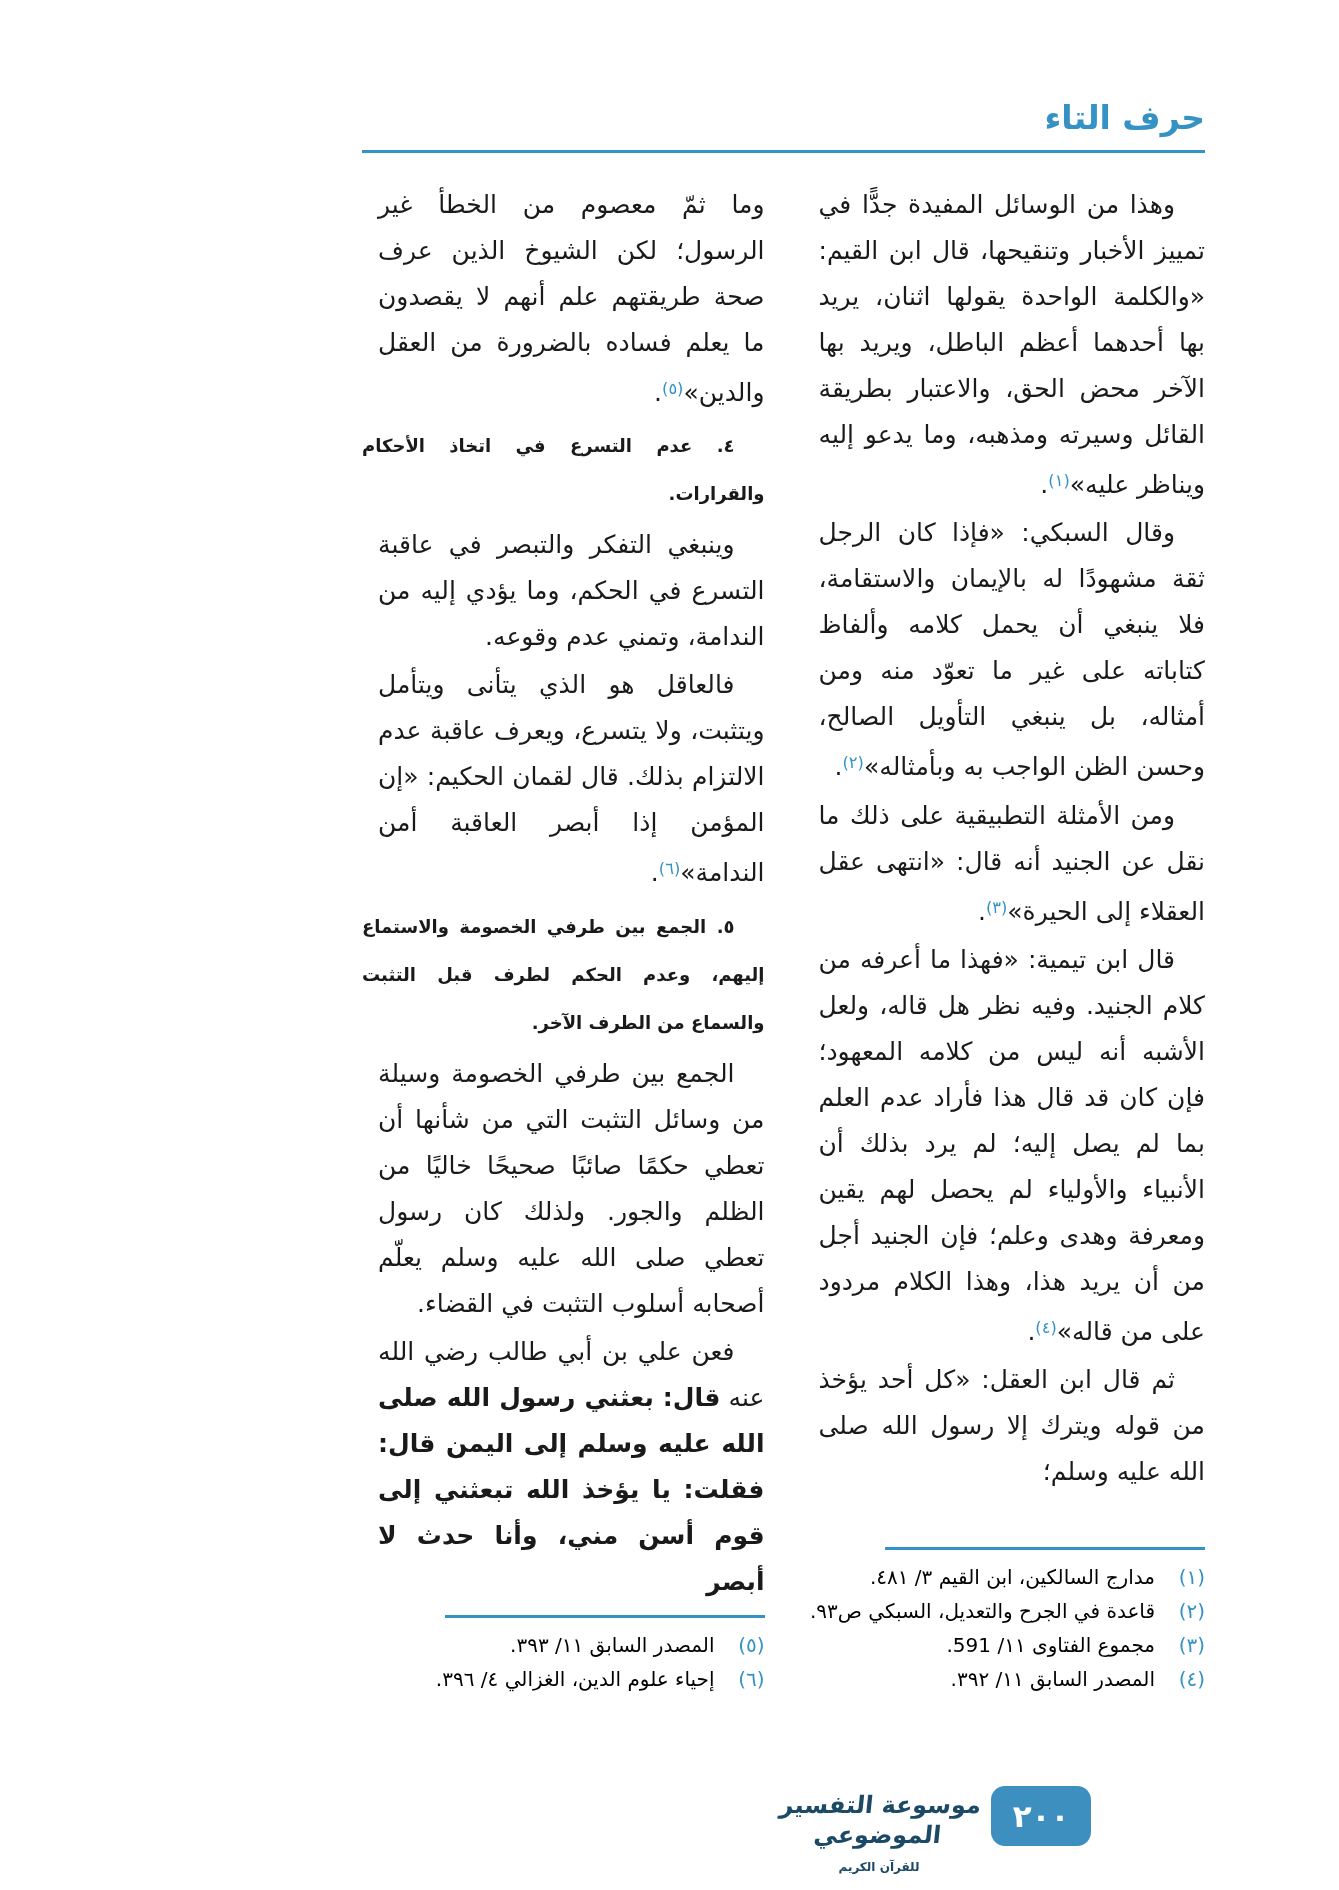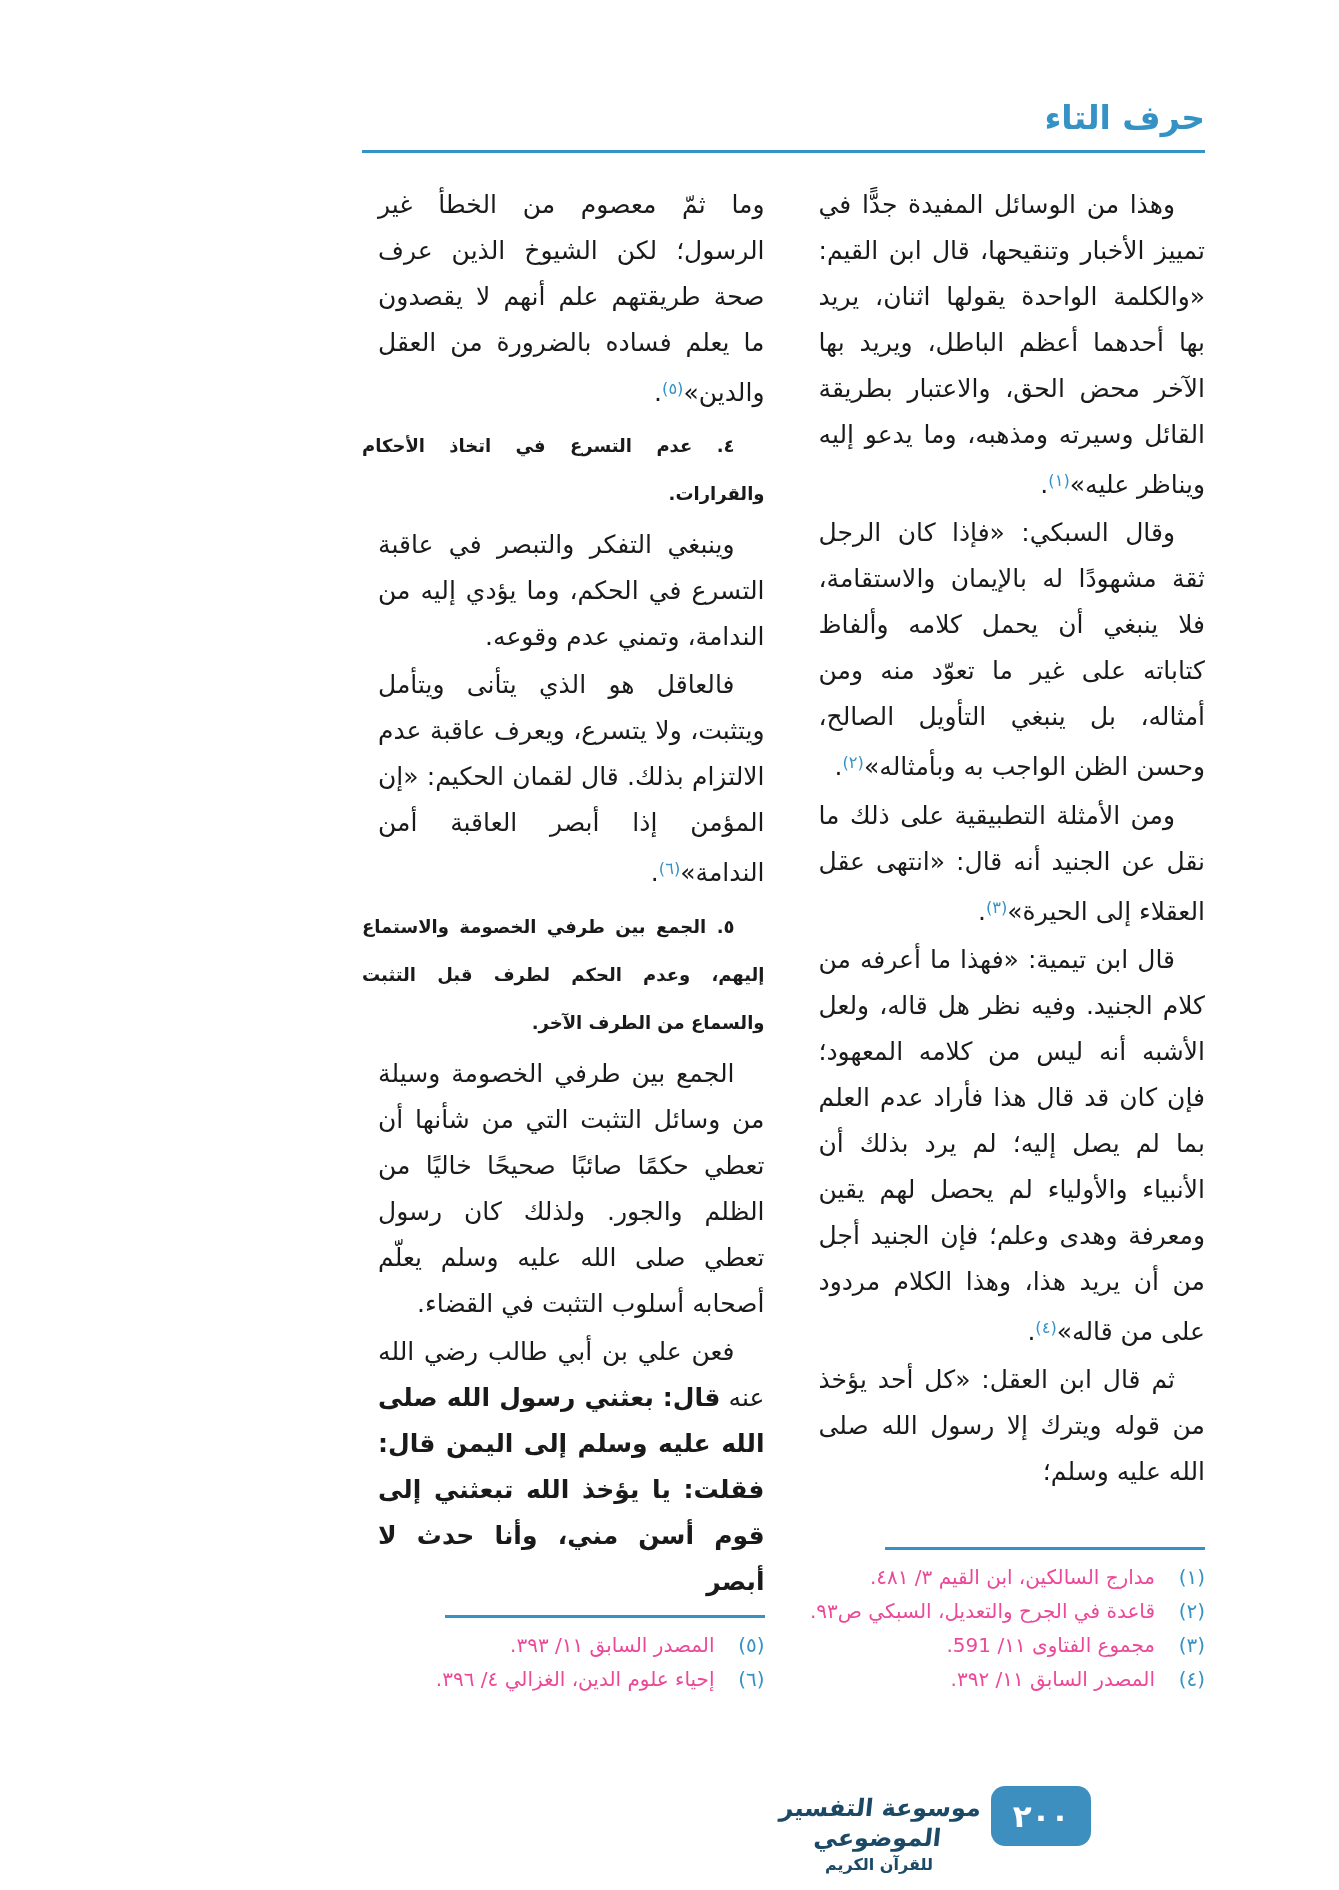--- a/index.html
+++ b/index.html
@@ -58,32 +58,32 @@
     width:320px;height:3px;
     background:var(--accent,#3592c4);
     margin-bottom:10px;
   }
   .footnote{
     display:flex;gap:12px;
     font-size:20px;line-height:34px;
     text-align:right;
   }
   .fn-num{color:var(--accent,#3592c4);flex:0 0 auto;min-width:38px;}
-  .fn-text{color:#ec4899;}
+  .fn-text{color:#000000;}
   
   .logo{
     position:absolute;bottom:16px;right:340px;width:240px;
     text-align:center;color:var(--logo,#1c4a66);
   }
   .logo-main{
     font-size:24px;font-weight:bold;
     transform:skewX(-6deg);
     line-height:30px;
   }
-  .logo-sub{font-size:16px;margin-top:2px;font-weight:bold;}
+  .logo-sub{font-size:12px;margin-top:10px;font-weight:bold;}
   .page-badge{
     position:absolute;bottom:44px;right:248px;
     width:100px;height:60px;
     background:var(--badge,#3d8fc0);
     border-radius:14px;
     color:#ffffff;
     display:flex;align-items:center;justify-content:center;
     font-size:31px;font-weight:bold;
   }
 </style>

